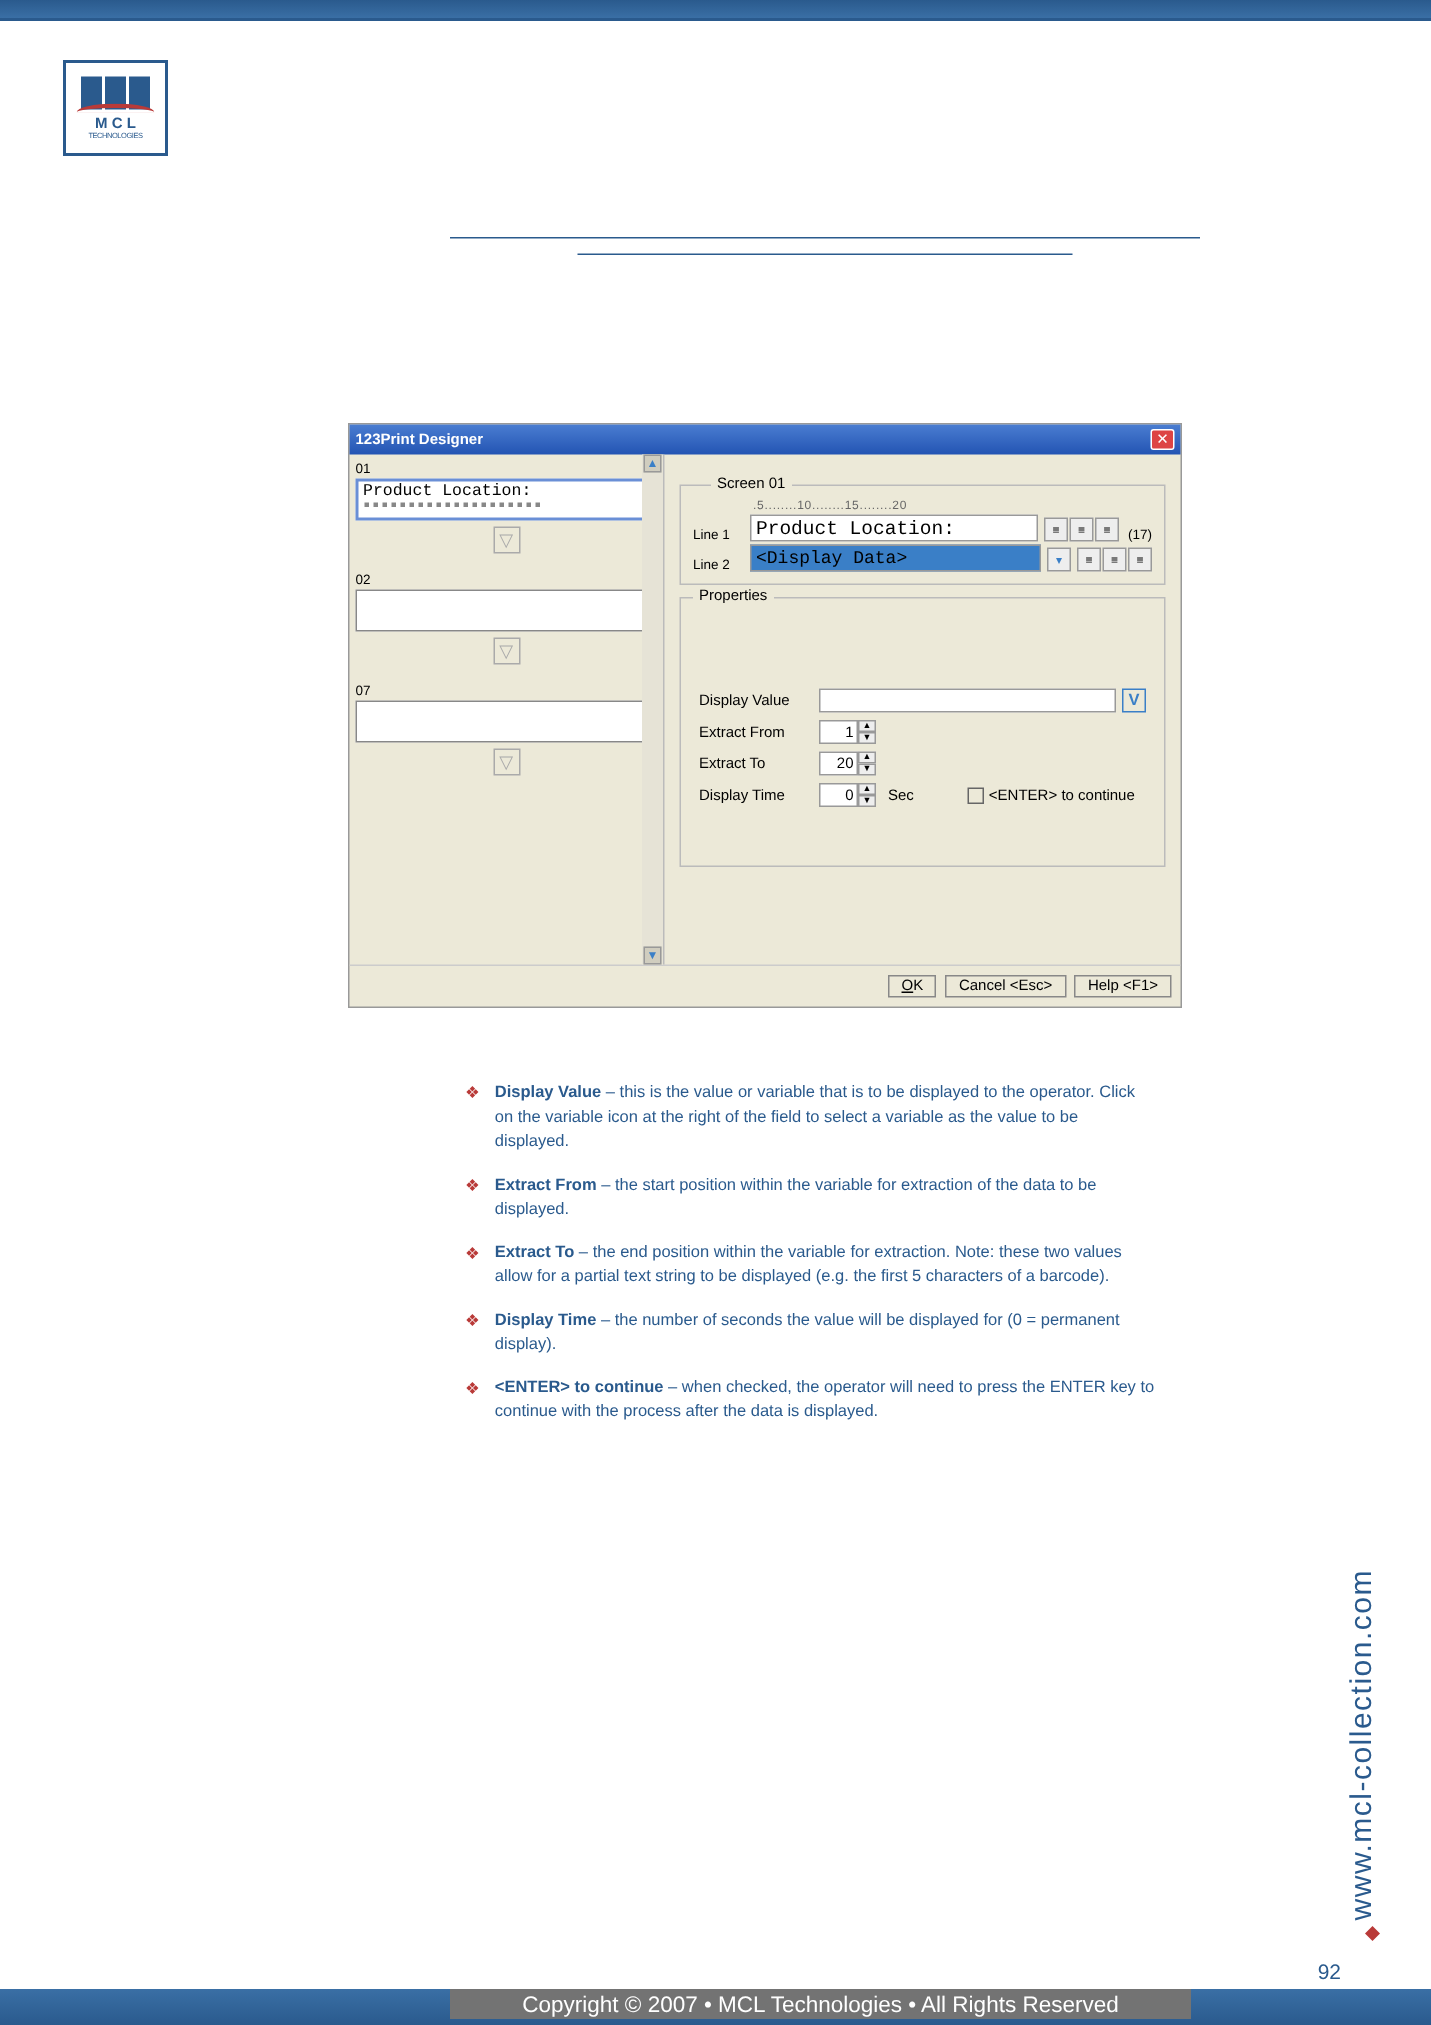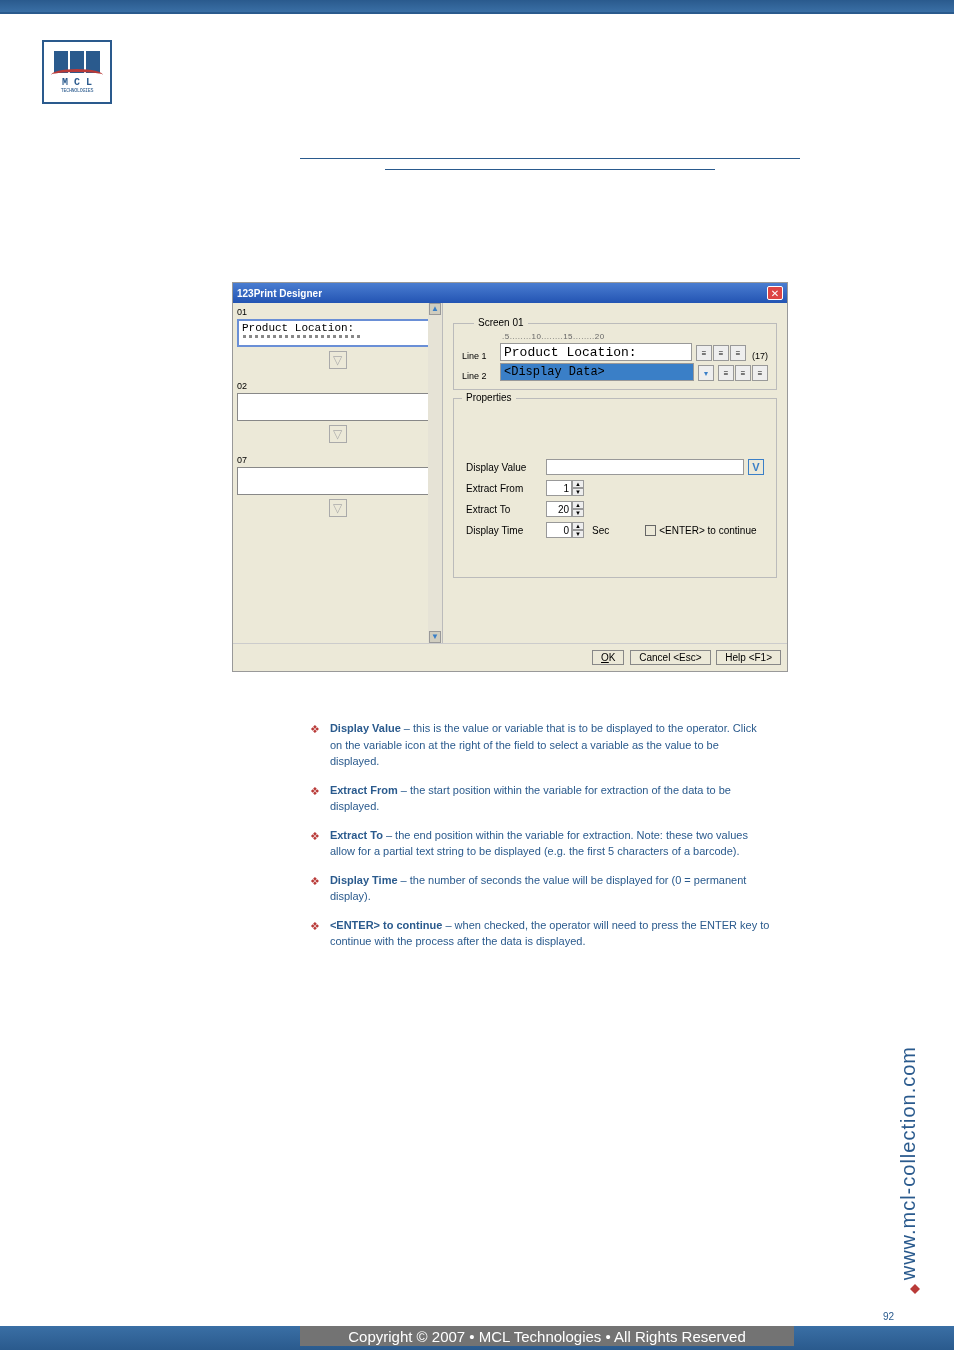--- a/index.html
+++ b/index.html
@@ -1,20 +1,20 @@
 <!DOCTYPE html>
 <html><head>
 <meta charset="utf-8">
 <style>
   * { box-sizing: border-box; margin: 0; padding: 0; }
   html, body { width: 954px; height: 1350px; font-family: Verdana, Arial, sans-serif; background: #fff; }
 
   .topbar { height: 14px; background: linear-gradient(#2a5a8d,#3a6fa5); border-bottom: 2px solid #2a5a8d; }
 
-  .logo-wrap { position: absolute; left: 42px; top: 40px; font-family: Liberation Mono, monospace; }
+  .logo-wrap { position: absolute; left: 42px; top: 40px; }
   .logo { width: 70px; height: 64px; border: 2px solid #2a5a8d; background: #fff; display: flex; flex-direction: column; justify-content: center; align-items: center; }
   .logo-bars { display: flex; gap: 2px; }
   .logo-bar { width: 14px; height: 22px; background: #2a5a8d; }
   .logo-wave { width: 52px; height: 6px; border-top: 3px solid #b93a38; border-radius: 50% 50% 0 0 / 100% 100% 0 0; margin-top: -4px; }
   .logo-text { font-size: 10px; letter-spacing: 0; color: #2a5a8d; font-weight: bold; margin-top: 2px; }
   .logo-sub { font-size: 5px; color: #2a5a8d; letter-spacing: -0.3px; }
 
   .content { position: absolute; left: 300px; top: 158px; width: 500px; }
   .hr1 { height: 1px; background: #2a5a8d; margin-bottom: 10px; }
   .hr2 { height: 1px; background: #2a5a8d; width: 330px; margin: 0 auto 6px; }
@@ -70,21 +70,21 @@
   .body-text p { margin-bottom: 12px; }
   .body-text .bullet-row { display: flex; gap: 10px; margin-bottom: 12px; align-items: flex-start; }
   .bul { color: #b93a38; font-size: 11px; line-height: 14px; margin-top: 2px; flex: 0 0 auto; }
   .bbold { font-weight: bold; }
 
   .side-url { position: absolute; right: 34px; bottom: 70px; writing-mode: vertical-rl; transform: rotate(180deg); color: #2a5a8d; font-size: 20px; letter-spacing: 1px; }
   .side-dot { position: absolute; right: 34px; bottom: 56px; width: 10px; height: 10px; background: #b93a38; clip-path: polygon(50% 0,100% 50%,50% 100%,0 50%); }
 
   .footer { position: absolute; bottom: 0; left: 0; right: 0; height: 24px; background: linear-gradient(#3a6fa5,#2a5a8d); }
   .footer-inner { position: absolute; bottom: 4px; left: 300px; right: 160px; height: 20px; background: #737373; color: #fff; font-size: 15px; display: flex; align-items: center; justify-content: center; }
-  .page-num { position: absolute; right: 60px; bottom: 28px; color: #2a5a8d; font-size: 10px; }
+  .page-num { position: absolute; right: 60px; bottom: 28px; color: #2a5a8d; font-size: 14px; }
 </style>
 </head>
 <body>
 
 <div class="topbar"></div>
 
 <div class="logo-wrap">
   <div class="logo">
     <div class="logo-bars">
       <div class="logo-bar"></div>

